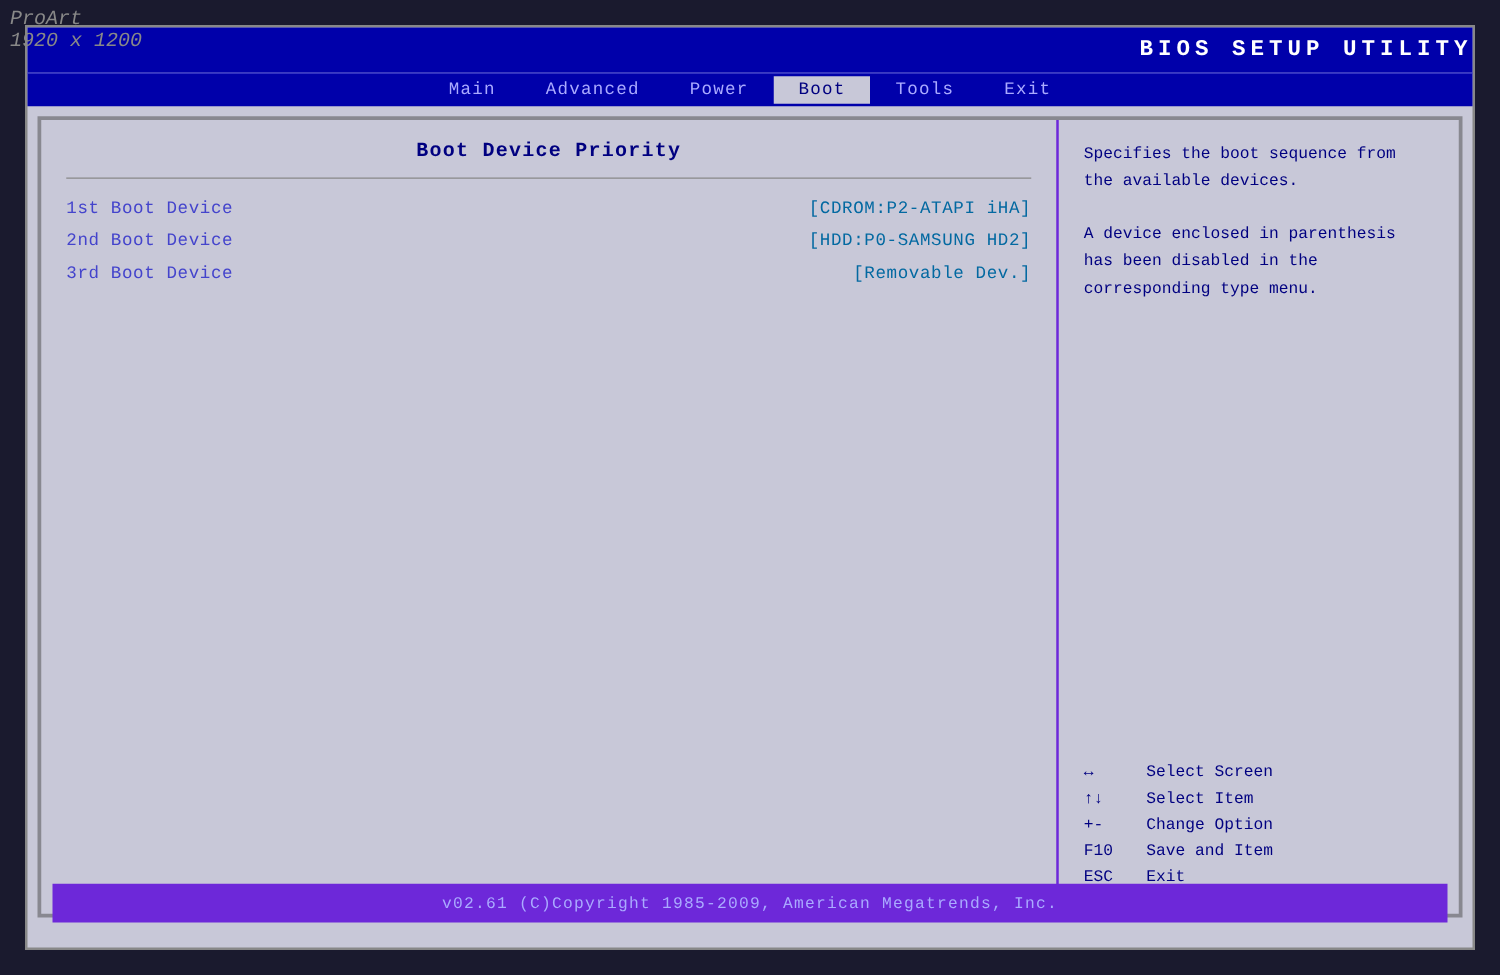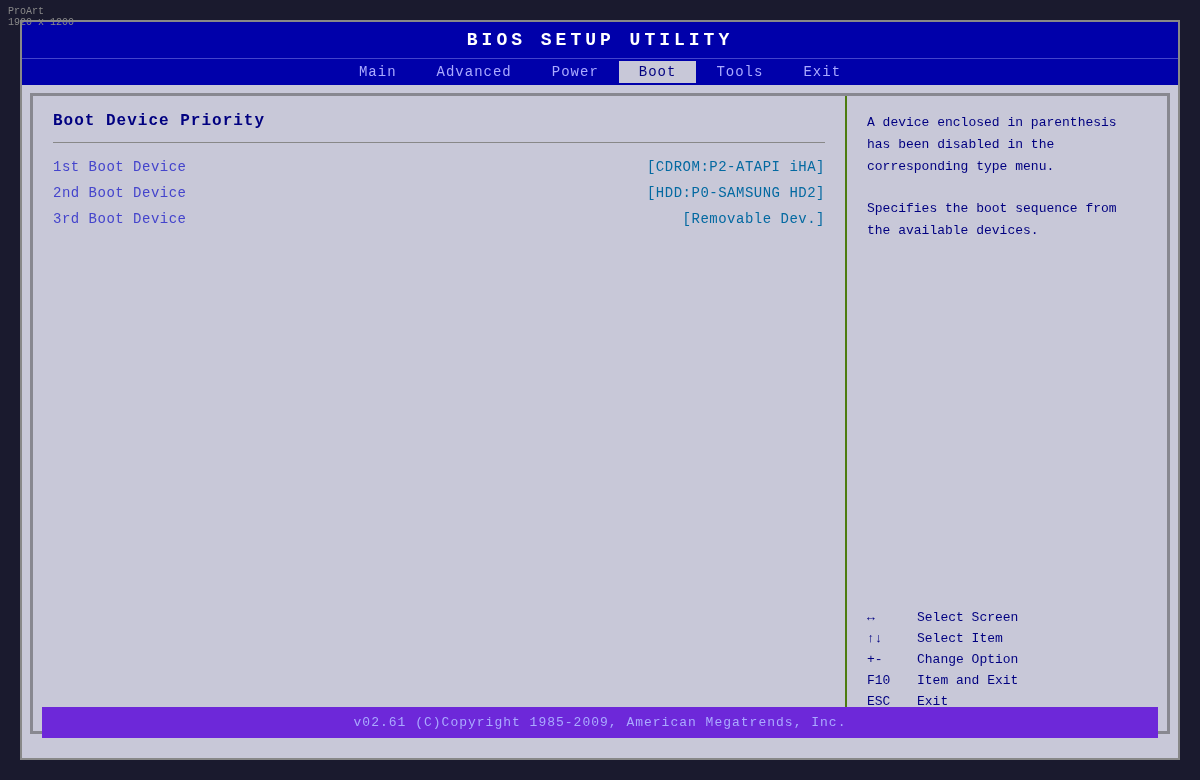--- a/index.html
+++ b/index.html
@@ -15,38 +15,39 @@
       font-family: 'Courier New', Courier, monospace;
       overflow: hidden;
       position: relative;
     }
 
     .watermark {
       position: absolute;
       top: 6px;
       left: 8px;
       color: #888;
-      font-size: 10px;
+      font-size: 16px;
       z-index: 10;
+      font-style: italic;
     }
 
     .bios-container {
       position: absolute;
       top: 20px;
       left: 20px;
       right: 20px;
       bottom: 20px;
       background: #c8c8d8;
       border: 2px solid #888;
     }
 
     .title-bar {
       background: #0000aa;
       color: #ffffff;
-      text-align: center;
+      text-align: right;
       font-size: 18px;
       font-weight: bold;
       padding: 8px 0;
       letter-spacing: 4px;
     }
 
     .tab-bar {
       background: #0000aa;
       display: flex;
       justify-content: center;
@@ -71,21 +72,22 @@
       display: flex;
       height: calc(100% - 95px);
       border: 3px solid #888890;
       margin: 8px;
       background: #c8c8d8;
     }
 
     .left-panel {
       flex: 1;
       padding: 16px 20px;
-      border-right: 2px solid #4d7c0f;
+      border-right: 2px solid #6d28d9;
+      text-align: center;
     }
 
     .right-panel {
       width: 320px;
       padding: 16px 20px;
     }
 
     .section-title {
       color: #000080;
       font-size: 16px;
@@ -203,39 +205,39 @@
       </div>
 
       <div class="boot-item">
         <span class="boot-label">3rd Boot Device</span>
         <span class="boot-value">[Removable Dev.]</span>
       </div>
     </div>
 
     <div class="right-panel">
       <div class="right-panel-inner">
+        <div class="help-text">Specifies the boot sequence from the available devices.</div>
         <div class="help-text">A device enclosed in parenthesis has been disabled in the corresponding type menu.</div>
-        <div class="help-text">Specifies the boot sequence from the available devices.</div>
 
         <div style="margin-top: auto;">
           <div class="shortcut-row">
             <span class="shortcut-key">↔</span>
             <span class="shortcut-desc">Select Screen</span>
           </div>
           <div class="shortcut-row">
             <span class="shortcut-key">↑↓</span>
             <span class="shortcut-desc">Select Item</span>
           </div>
           <div class="shortcut-row">
             <span class="shortcut-key">+-</span>
             <span class="shortcut-desc">Change Option</span>
           </div>
           <div class="shortcut-row">
             <span class="shortcut-key">F10</span>
-            <span class="shortcut-desc">Item and Exit</span>
+            <span class="shortcut-desc">Save and Item</span>
           </div>
           <div class="shortcut-row">
             <span class="shortcut-key">ESC</span>
             <span class="shortcut-desc">Exit</span>
           </div>
         </div>
       </div>
     </div>
 
   </div>

